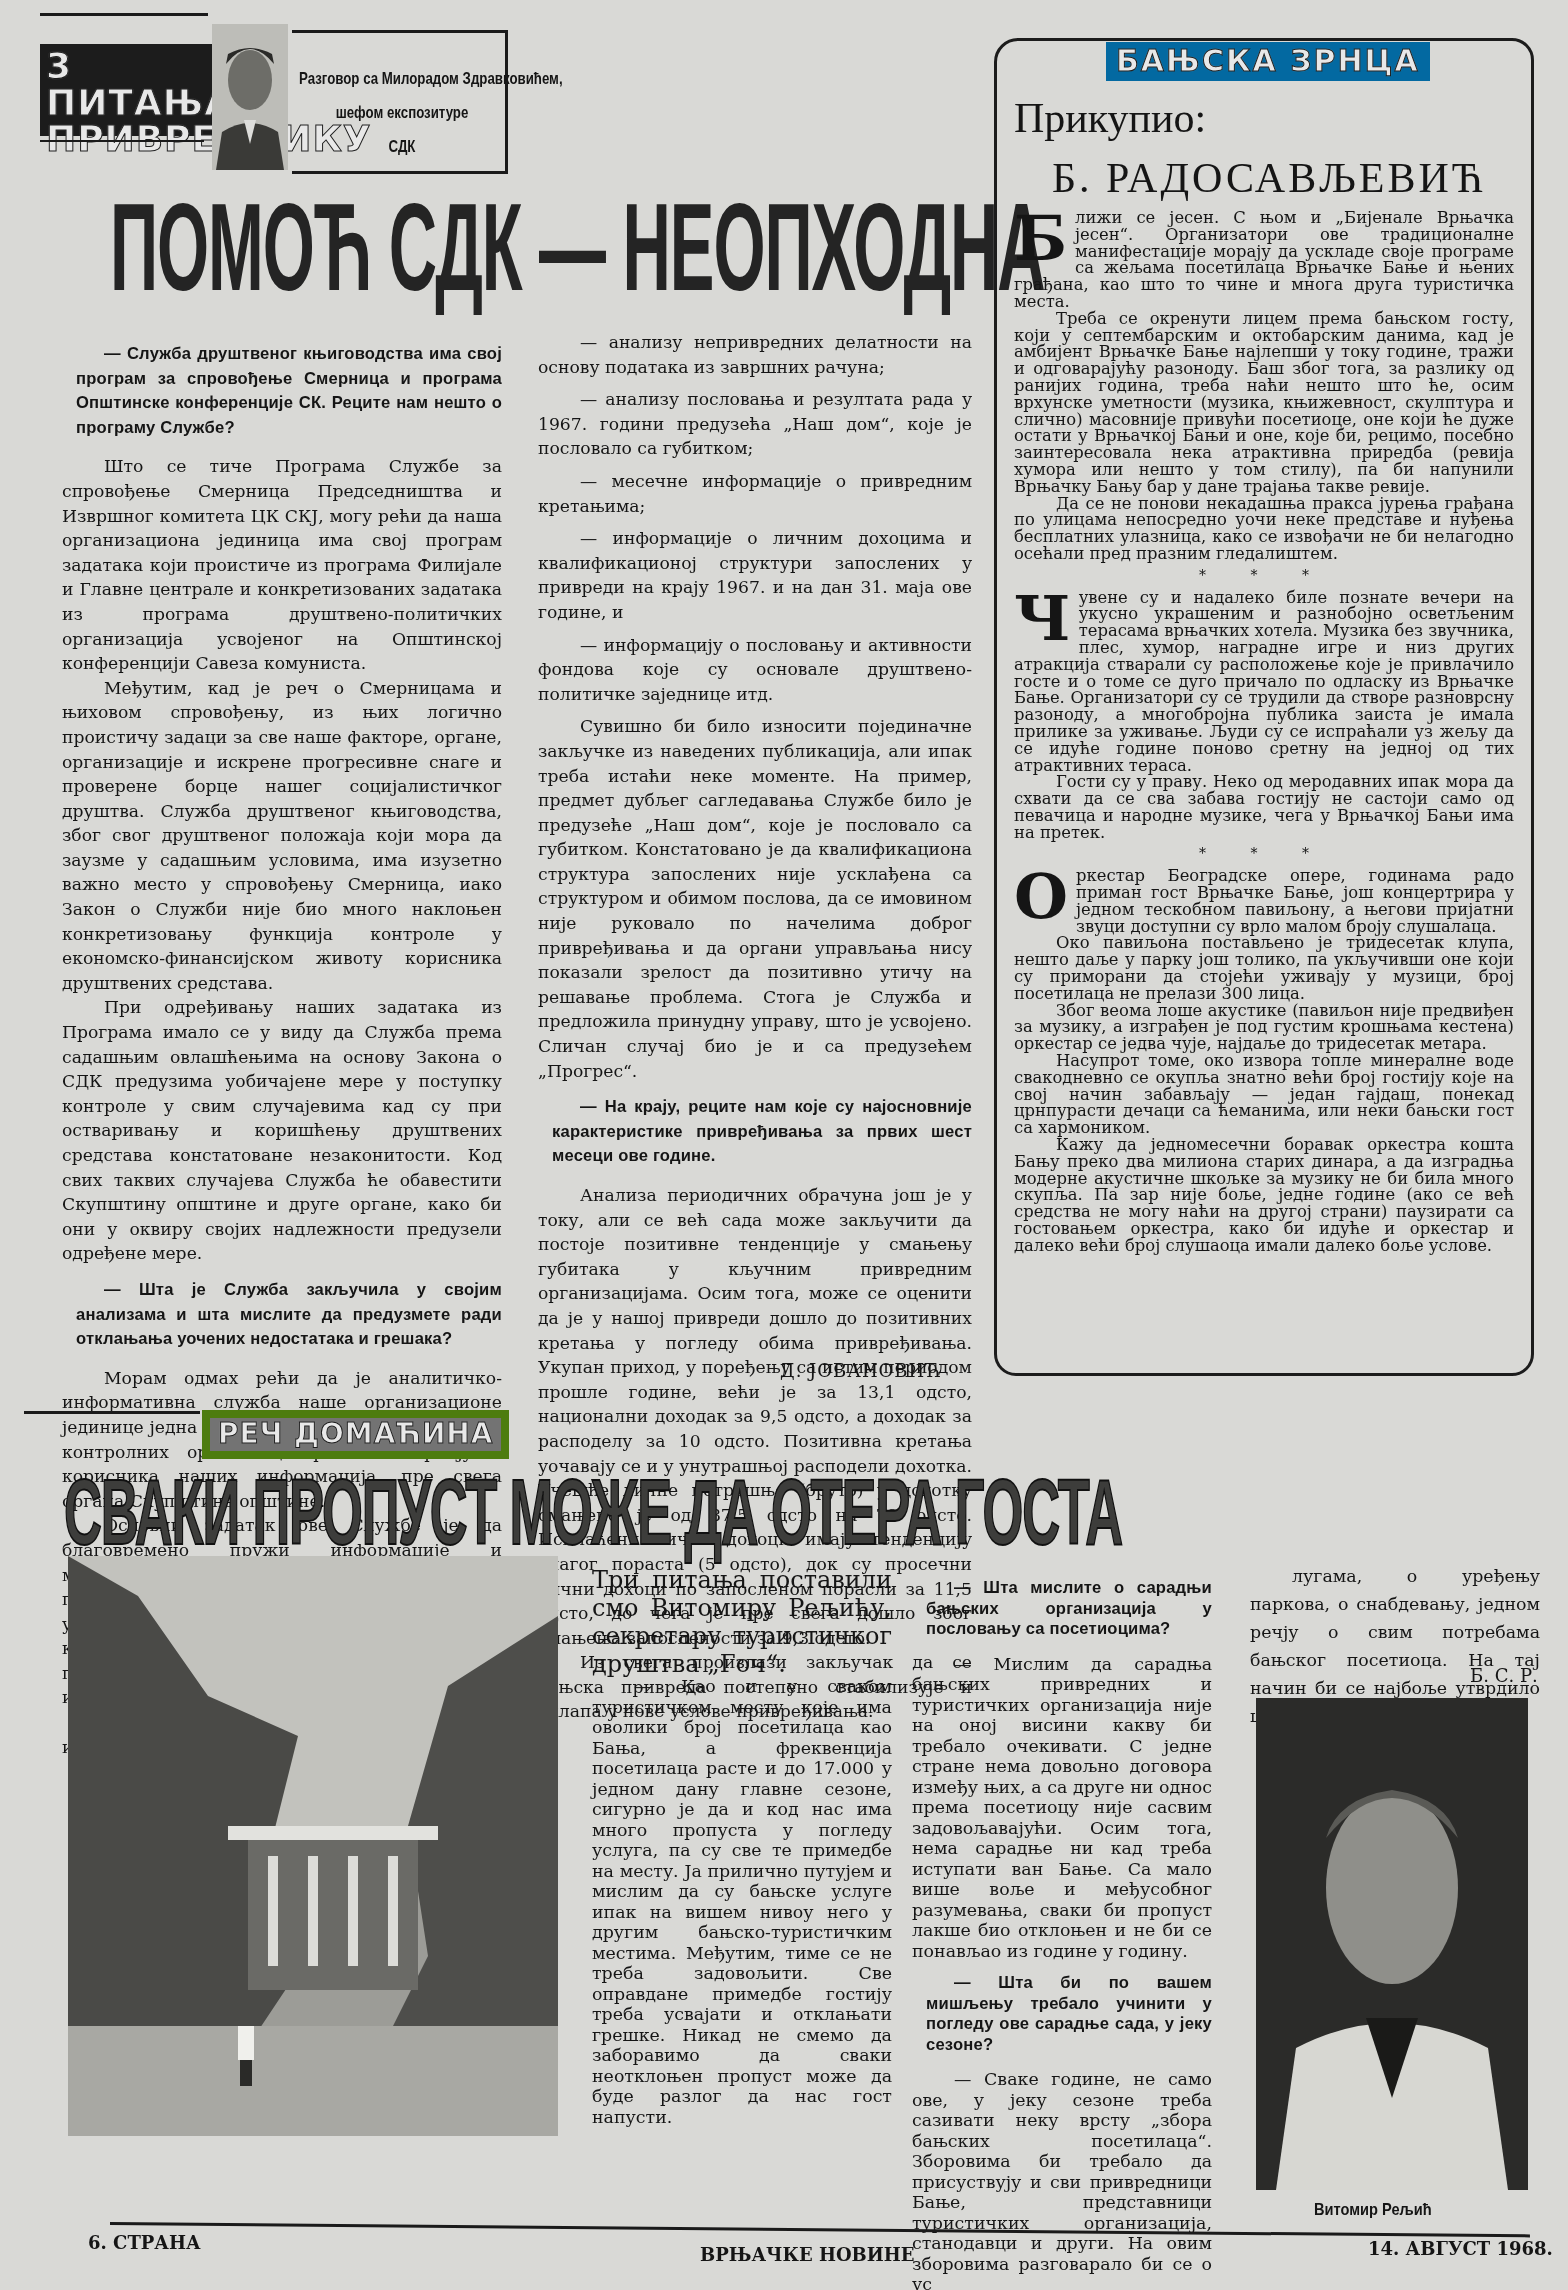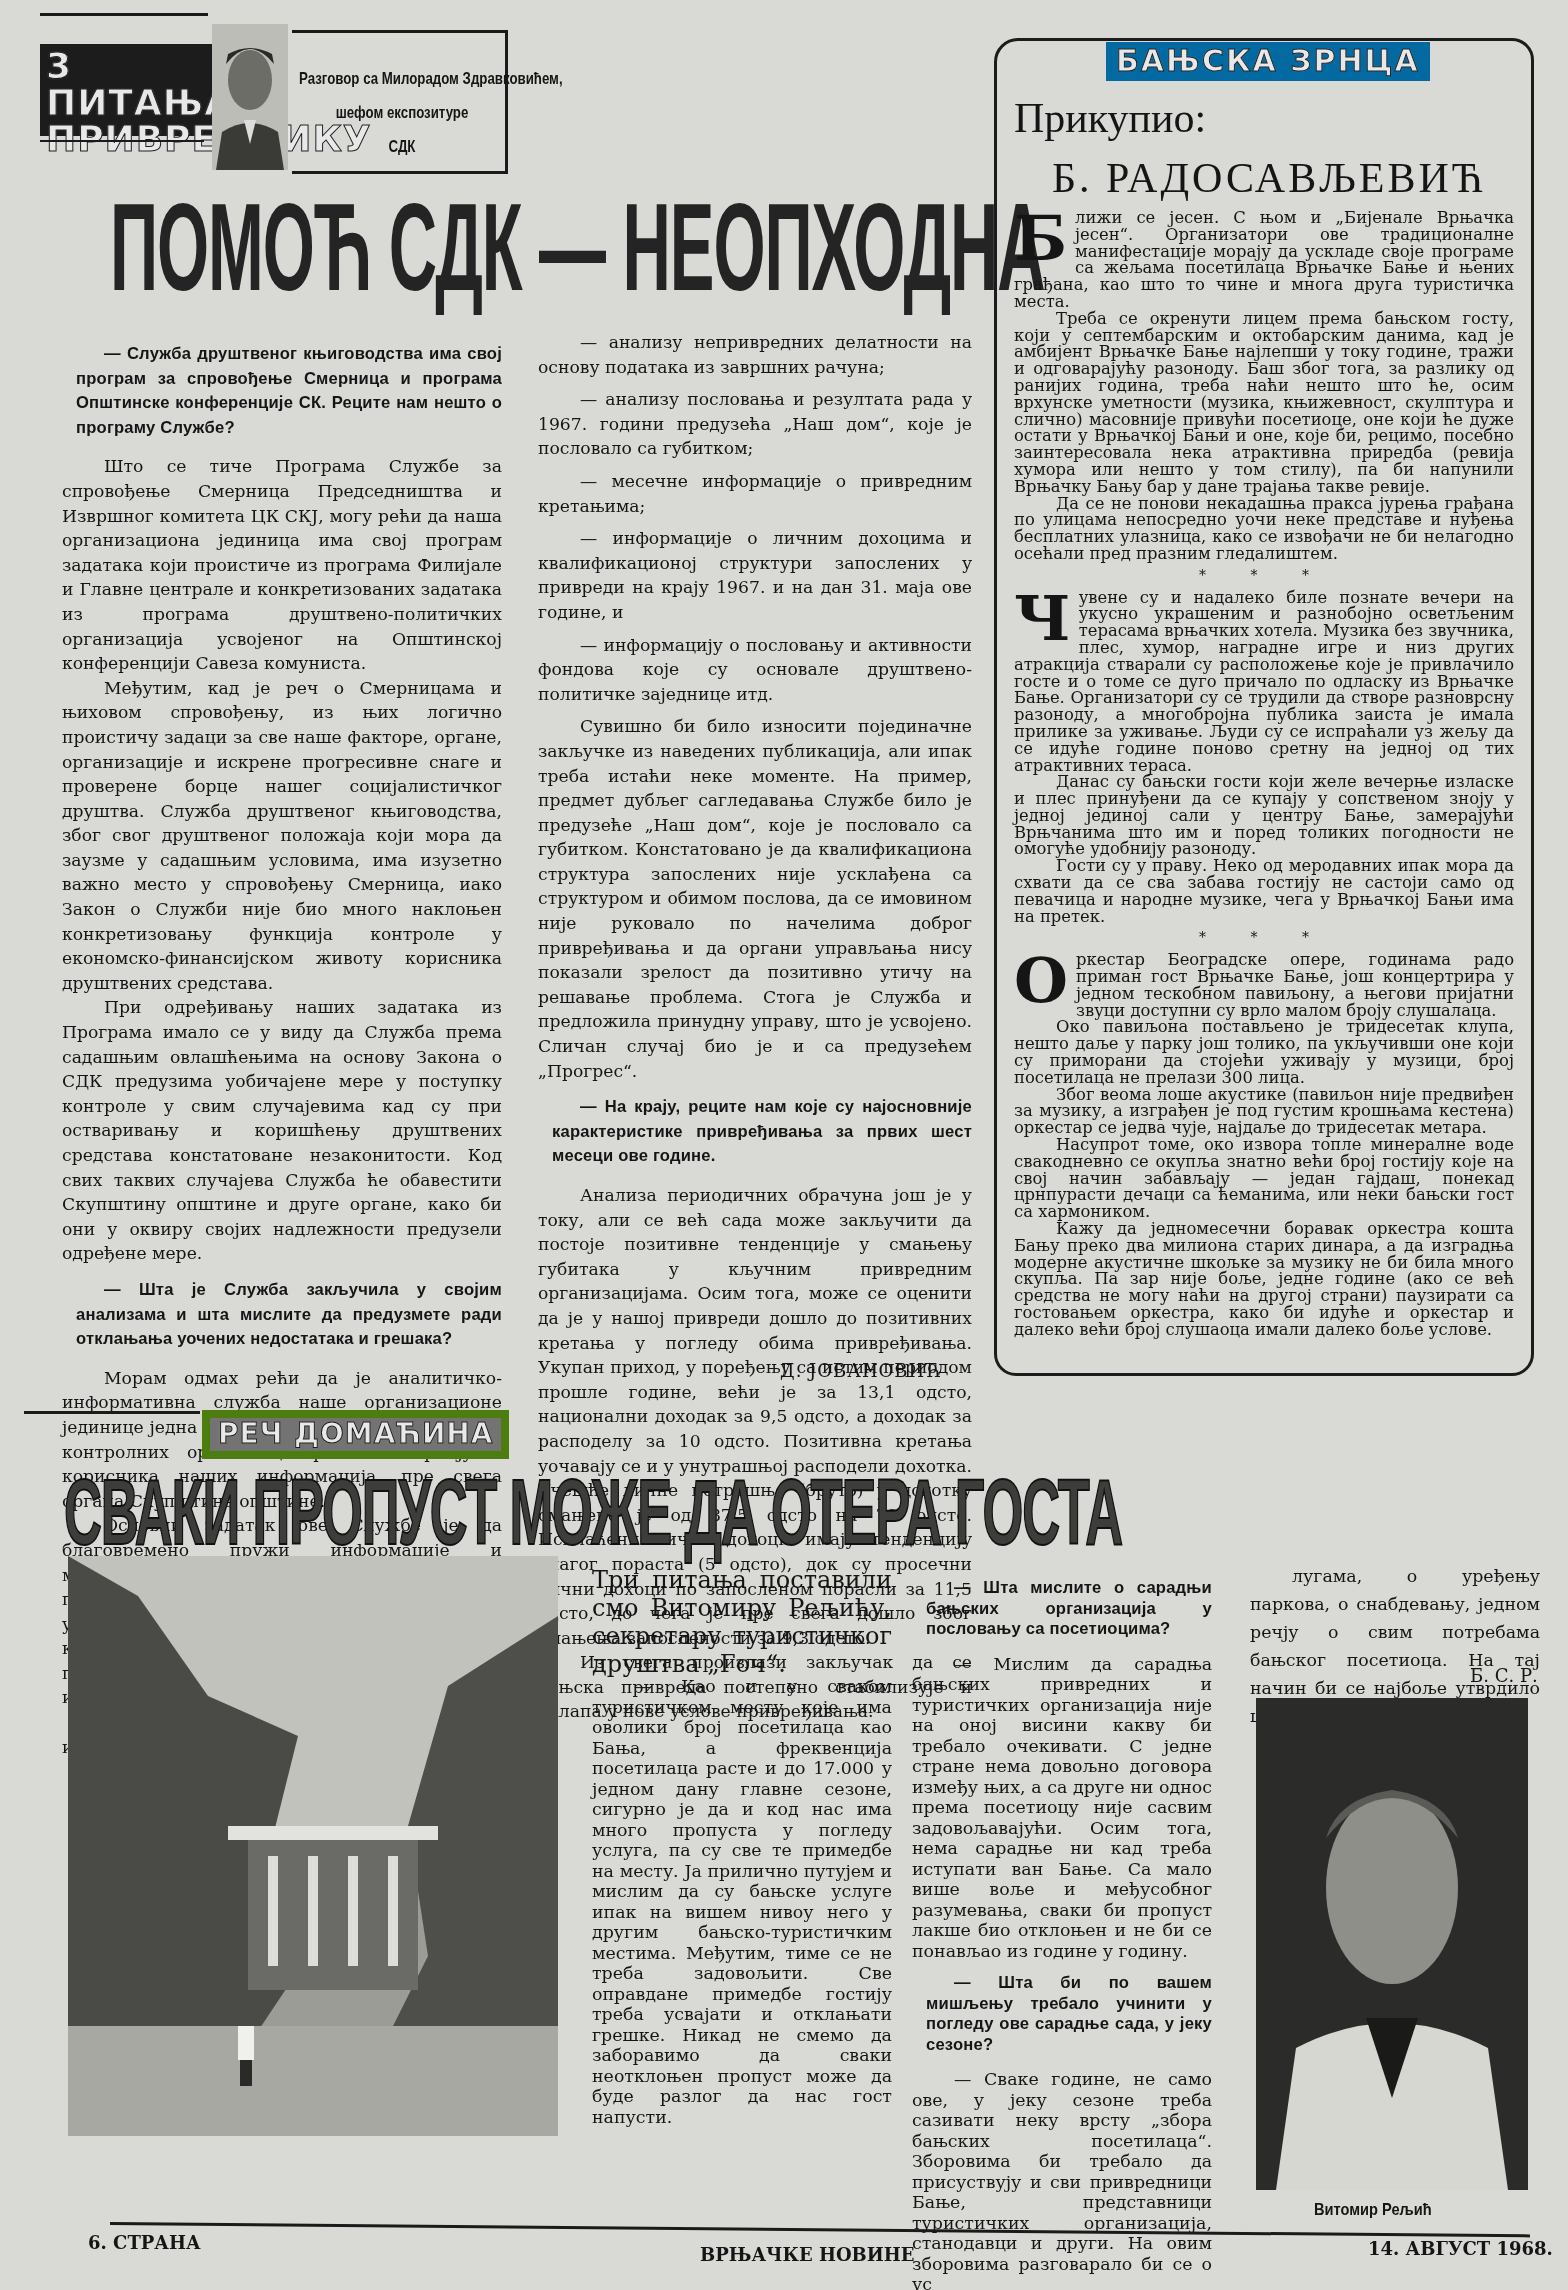--- a/index.html
+++ b/index.html
@@ -92,21 +92,20 @@
 <div class="abs" style="left:994px;top:38px;width:540px;height:1338px;border:3px solid #1c1c1c;border-radius:24px 22px 22px 22px;box-sizing:border-box;"></div>
 <div class="kicker" style="left:1102px;top:42px;padding:4px 10px;font-size:30px;letter-spacing:2px;background:#0369a1;border-left:4px solid #d9d9d6;border-right:6px solid #d9d9d6;">БАЊСКА ЗРНЦА</div>
 <div class="abs" style="left:1014px;top:94px;font-family:'Liberation Serif',serif;font-size:42px;">Прикупио:</div>
 <div class="abs" style="left:1052px;top:154px;font-family:'Liberation Serif',serif;font-size:42px;letter-spacing:3px;">Б. РАДОСАВЉЕВИЋ</div>
 <div class="col" id="spa-col" style="left:1014px;top:210px;width:500px;font-size:16.4px;line-height:16.8px;">
     <p class="first"><span class="dropcap">Б</span><span>лижи се јесен. С њом и „Бијенале Врњачка јесен“. Организатори ове традиционалне манифестације морају да ускладе своје програме са жељама посетилаца Врњачке Бање и њених грађана, као што то чине и многа друга туристичка места.</span></p>
     <p><span>Треба се окренути лицем према бањском госту, који у септембарским и октобарским данима, кад је амбијент Врњачке Бање најлепши у току године, тражи и одговарајућу разоноду. Баш због тога, за разлику од ранијих година, треба наћи нешто што ће, осим врхунске уметности (музика, књижевност, скулптура и слично) масовније привући посетиоце, оне који ће дуже остати у Врњачкој Бањи и оне, које би, рецимо, посебно заинтересовала нека атрактивна приредба (ревија хумора или нешто у том стилу), па би напунили Врњачку Бању бар у дане трајања такве ревије.</span></p>
     <p><span>Да се не понови некадашња пракса јурења грађана по улицама непосредно уочи неке представе и нуђења бесплатних улазница, како се извођачи не би нелагодно осећали пред празним гледалиштем.</span></p>
     <div class="stars">* * *</div>
     <p class="first"><span class="dropcap">Ч</span><span>увене су и надалеко биле познате вечери на укусно украшеним и разнобојно осветљеним терасама врњачких хотела. Музика без звучника, плес, хумор, наградне игре и низ других атракција стварали су расположење које је привлачило госте и о томе се дуго причало по одласку из Врњачке Бање. Организатори су се трудили да створе разноврсну разоноду, а многобројна публика заиста је имала прилике за уживање. Људи су се испраћали уз жељу да се идуће године поново сретну на једној од тих атрактивних тераса.</span></p>
-    <p><span>Данас су бањски гости који желе вечерње изласке и плес принуђени да се купају у сопственом зноју у једној јединој сали у центру Бање, замерајући Врњчанима што им и поред толиких погодности не омогуће удобнију разоноду.</span></p>
     <p><span>Гости су у праву. Неко од меродавних ипак мора да схвати да се сва забава гостију не састоји само од певачица и народне музике, чега у Врњачкој Бањи има на претек.</span></p>
     <div class="stars">* * *</div>
     <p class="first"><span class="dropcap">О</span><span>ркестар Београдске опере, годинама радо приман гост Врњачке Бање, још концертрира у једном тескобном павиљону, а његови пријатни звуци доступни су врло малом броју слушалаца.</span></p>
     <p><span>Око павиљона постављено је тридесетак клупа, нешто даље у парку још толико, па укључивши оне који су приморани да стојећи уживају у музици, број посетилаца не прелази 300 лица.</span></p>
     <p><span>Због веома лоше акустике (павиљон није предвиђен за музику, а изграђен је под густим крошњама кестена) оркестар се једва чује, најдаље до тридесетак метара.</span></p>
     <p><span>Насупрот томе, око извора топле минералне воде свакодневно се окупља знатно већи број гостију које на свој начин забављају — један гајдаш, понекад црнпурасти дечаци са ћеманима, или неки бањски гост са хармоником.</span></p>
     <p><span>Кажу да једномесечни боравак оркестра кошта Бању преко два милиона старих динара, а да изградња модерне акустичне шкољке за музику не би била много скупља. Па зар није боље, једне године (ако се већ средства не могу наћи на другој страни) паузирати са гостовањем оркестра, како би идуће и оркестар и далеко већи број слушаоца имали далеко боље услове.</span></p>
   </div>
 
 <div class="rule" style="left:24px;top:1411px;width:176px;height:3px;"></div>

